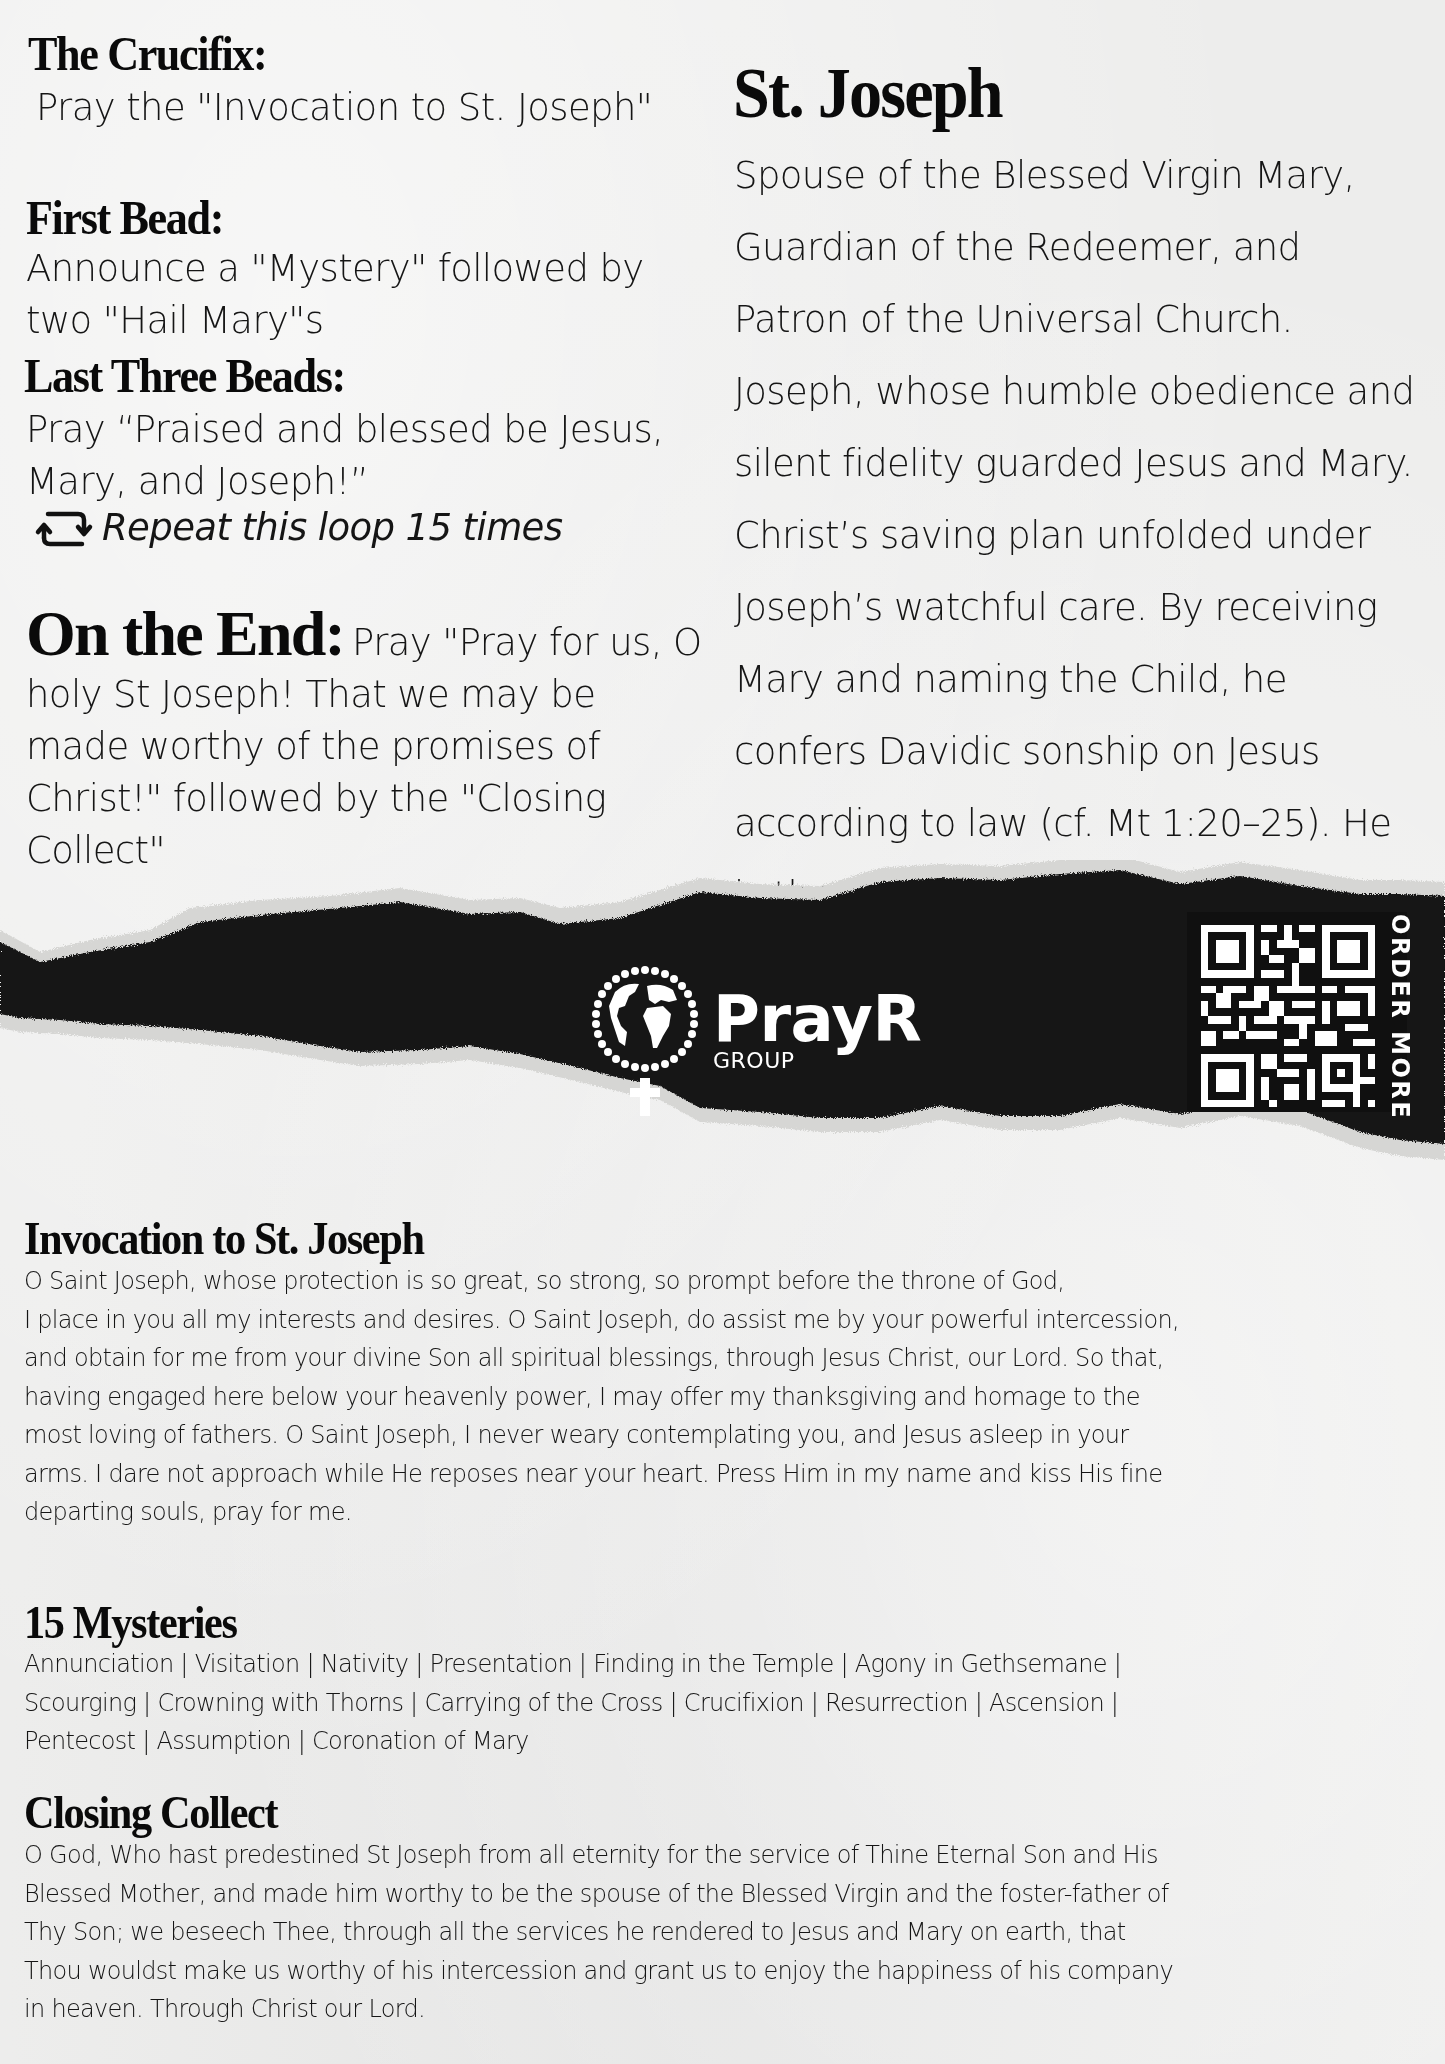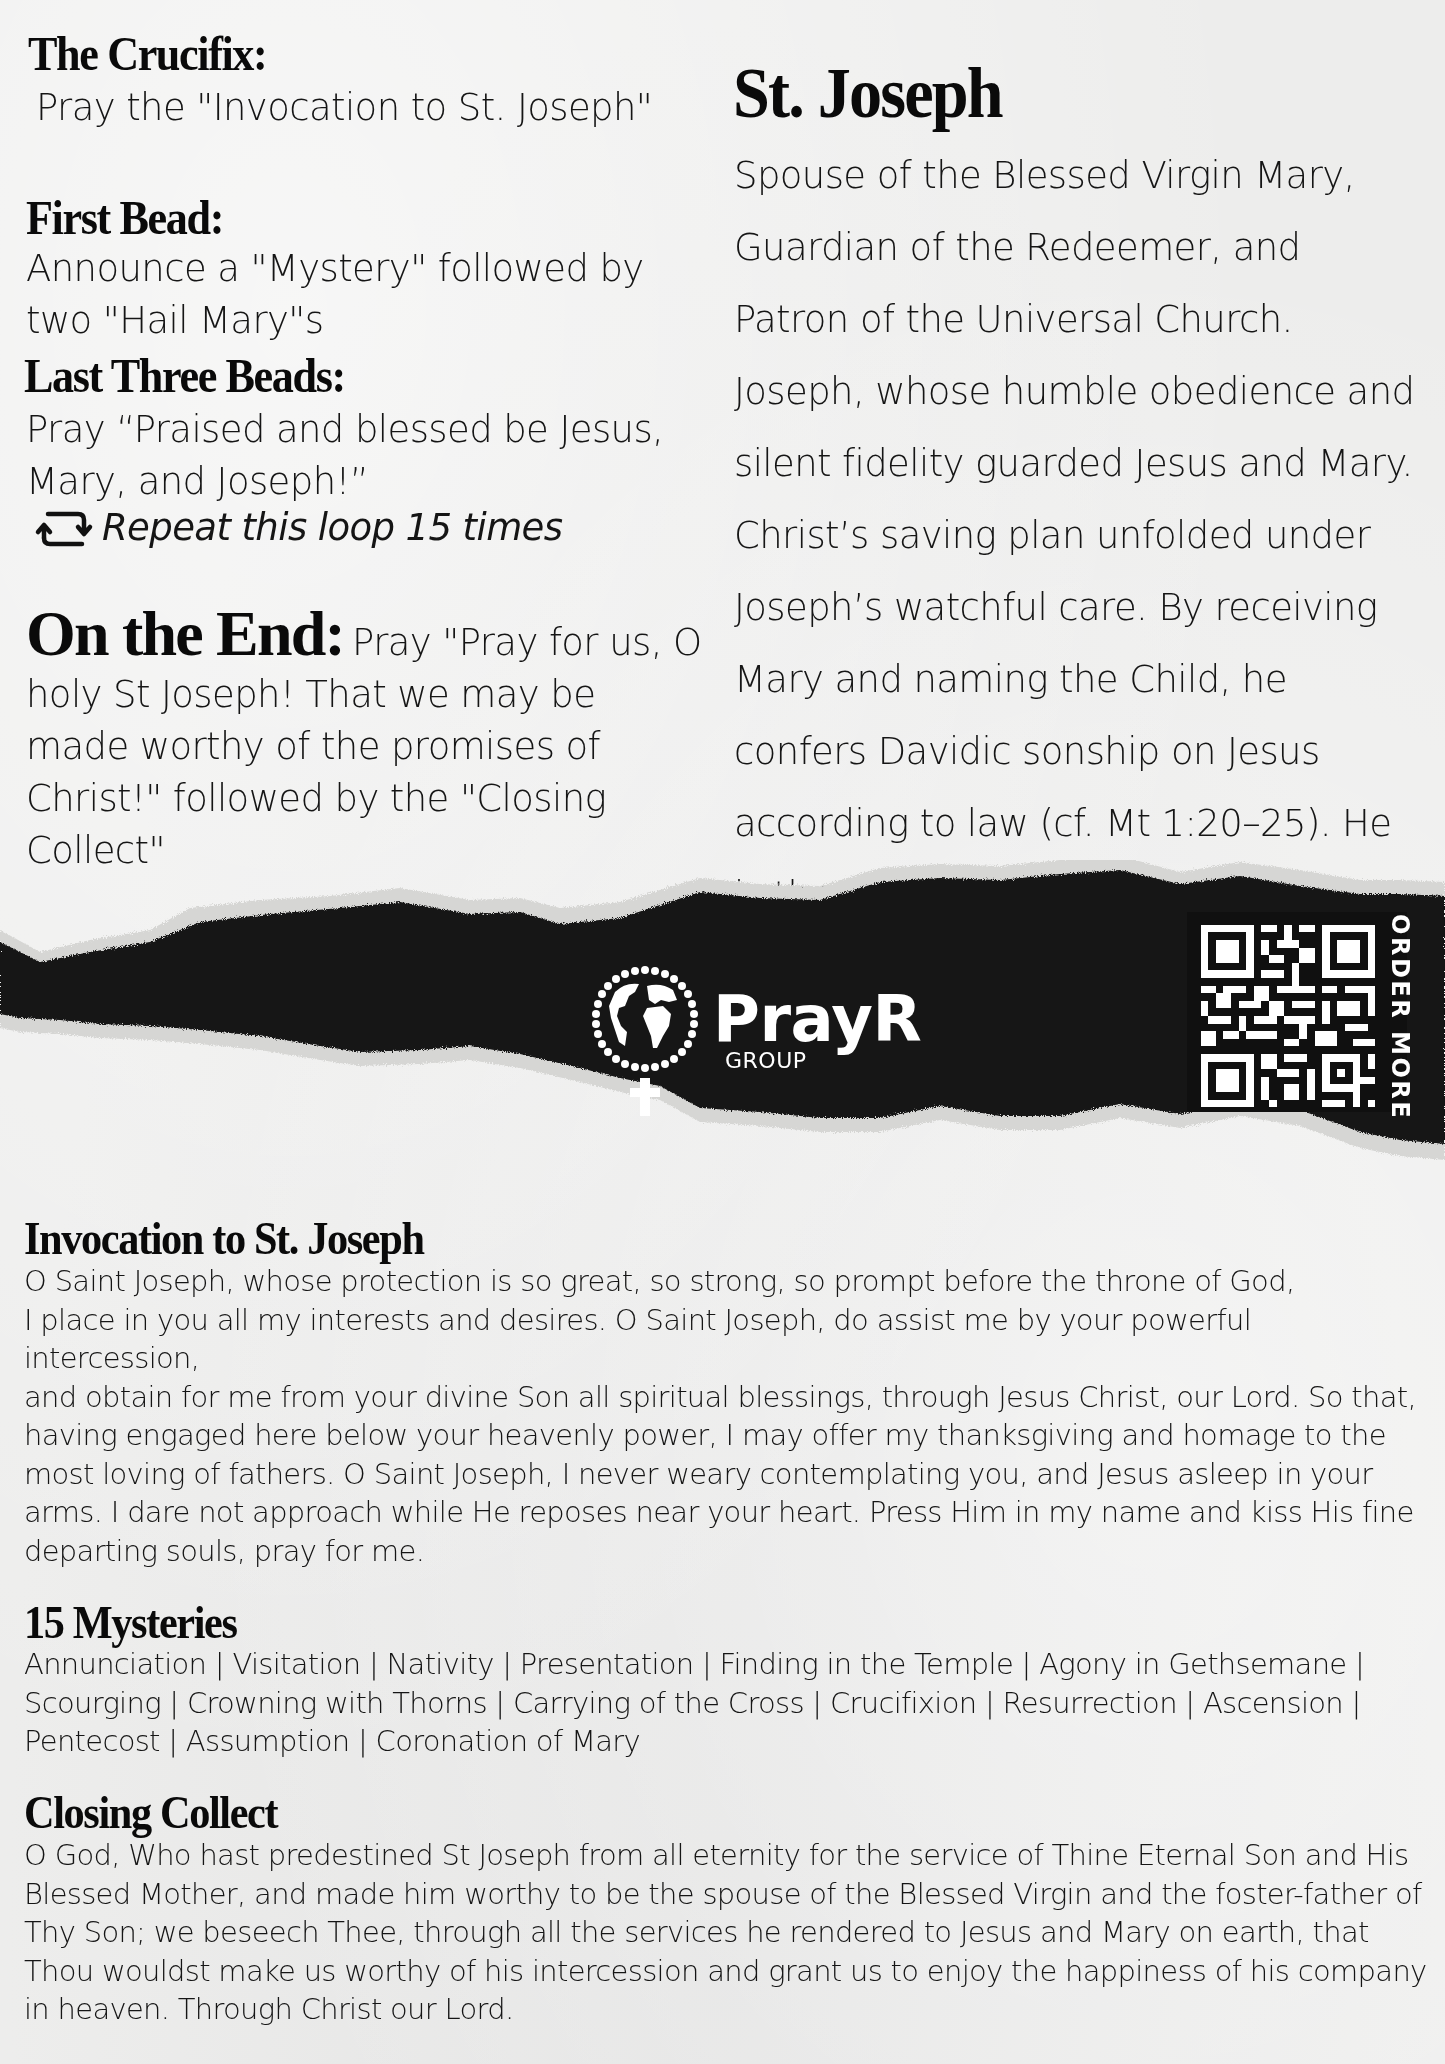--- a/index.html
+++ b/index.html
@@ -45,31 +45,31 @@
   #end-block .heading { font-size: 64px; vertical-align: baseline; transform: none; letter-spacing: -1.8px; margin-right: 8px; }
 
   
   #joseph-h { left: 733px; top: 52px; font-size: 72px; letter-spacing: -2px; }
   #joseph-t { left: 734px; top 0; top: 140px; width: 690px; font-size: 37px; line-height: 72px; letter-spacing: -0.6px; }
 
   
   #band { left: 0; top: 860px; width: 1445px; height: 330px; }
   #logo { left: 585px; top: 960px; width: 300px; height: 160px; }
   #logo .brand { position: absolute; left: 128px; top: 22px; color: #fff; font-family: "DejaVu Sans", sans-serif; font-weight: bold; font-size: 64px; letter-spacing: -0.5px; }
-  #logo .sub { position: absolute; left: 140px; top: 88px; color: #fff; font-family: "DejaVu Sans", sans-serif; font-size: 22px; letter-spacing: 0.5px; }
+  #logo .sub { position: absolute; left: 128px; top: 88px; color: #fff; font-family: "DejaVu Sans", sans-serif; font-size: 22px; letter-spacing: 0.5px; }
   #qr-wrap { left: 1187px; top: 912px; width: 220px; height: 200px; background: #101010; }
   #order-more {
     left: 1374px; top: 914px; width: 40px; height: 200px;
     color: #fff; font-family: "DejaVu Sans", sans-serif; font-weight: bold; font-size: 24px;
     writing-mode: vertical-rl; letter-spacing: 2.5px; white-space: nowrap;
   }
 
   
   .sec-h { font-size: 46px; }
-  .sec-t { font-size: 29px; line-height: 38.5px; letter-spacing: -0.7px; width: 1410px; }
+  .sec-t { font-size: 24px; line-height: 38.5px; letter-spacing: -0.7px; width: 1410px; }
   #inv-h { left: 24px; top: 1212px; }
   #inv-t { left: 24px; top: 1262px; }
   #mys-h { left: 24px; top: 1596px; }
   #mys-t { left: 24px; top: 1645px; }
   #col-h { left: 24px; top: 1786px; }
   #col-t { left: 24px; top: 1836px; }
 </style>
 </head>
 <body>
 

